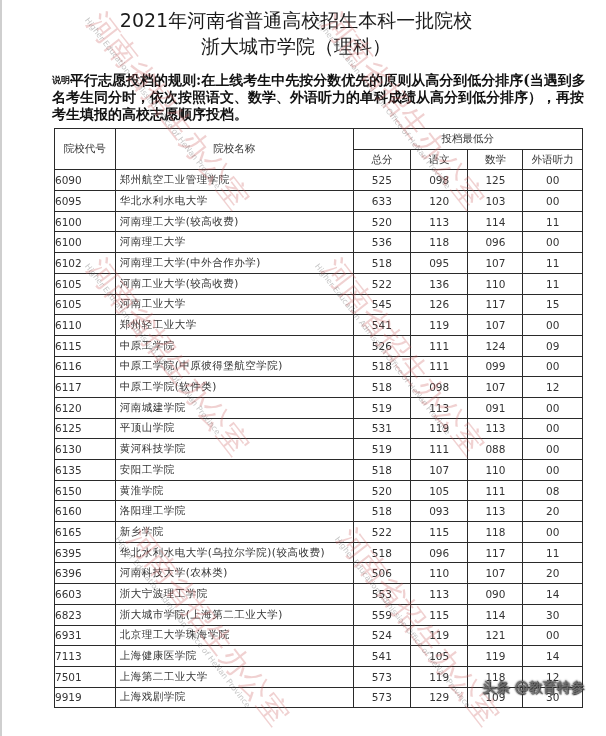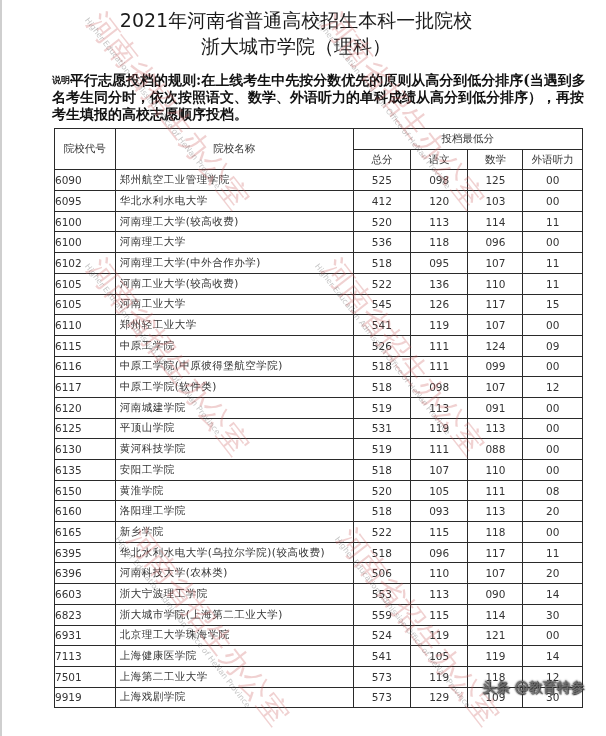--- a/index.html
+++ b/index.html
@@ -88,21 +88,21 @@
         <td class="c-code">6090</td>
         <td class="c-name">郑州航空工业管理学院</td>
         <td class="c-num">525</td>
         <td class="c-num">098</td>
         <td class="c-num">125</td>
         <td class="c-num">00</td>
       </tr>
       <tr>
         <td class="c-code">6095</td>
         <td class="c-name">华北水利水电大学</td>
-        <td class="c-num">412</td>
+        <td class="c-num">633</td>
         <td class="c-num">120</td>
         <td class="c-num">103</td>
         <td class="c-num">00</td>
       </tr>
       <tr>
         <td class="c-code">6100</td>
         <td class="c-name">河南理工大学(较高收费)</td>
         <td class="c-num">520</td>
         <td class="c-num">113</td>
         <td class="c-num">114</td>

